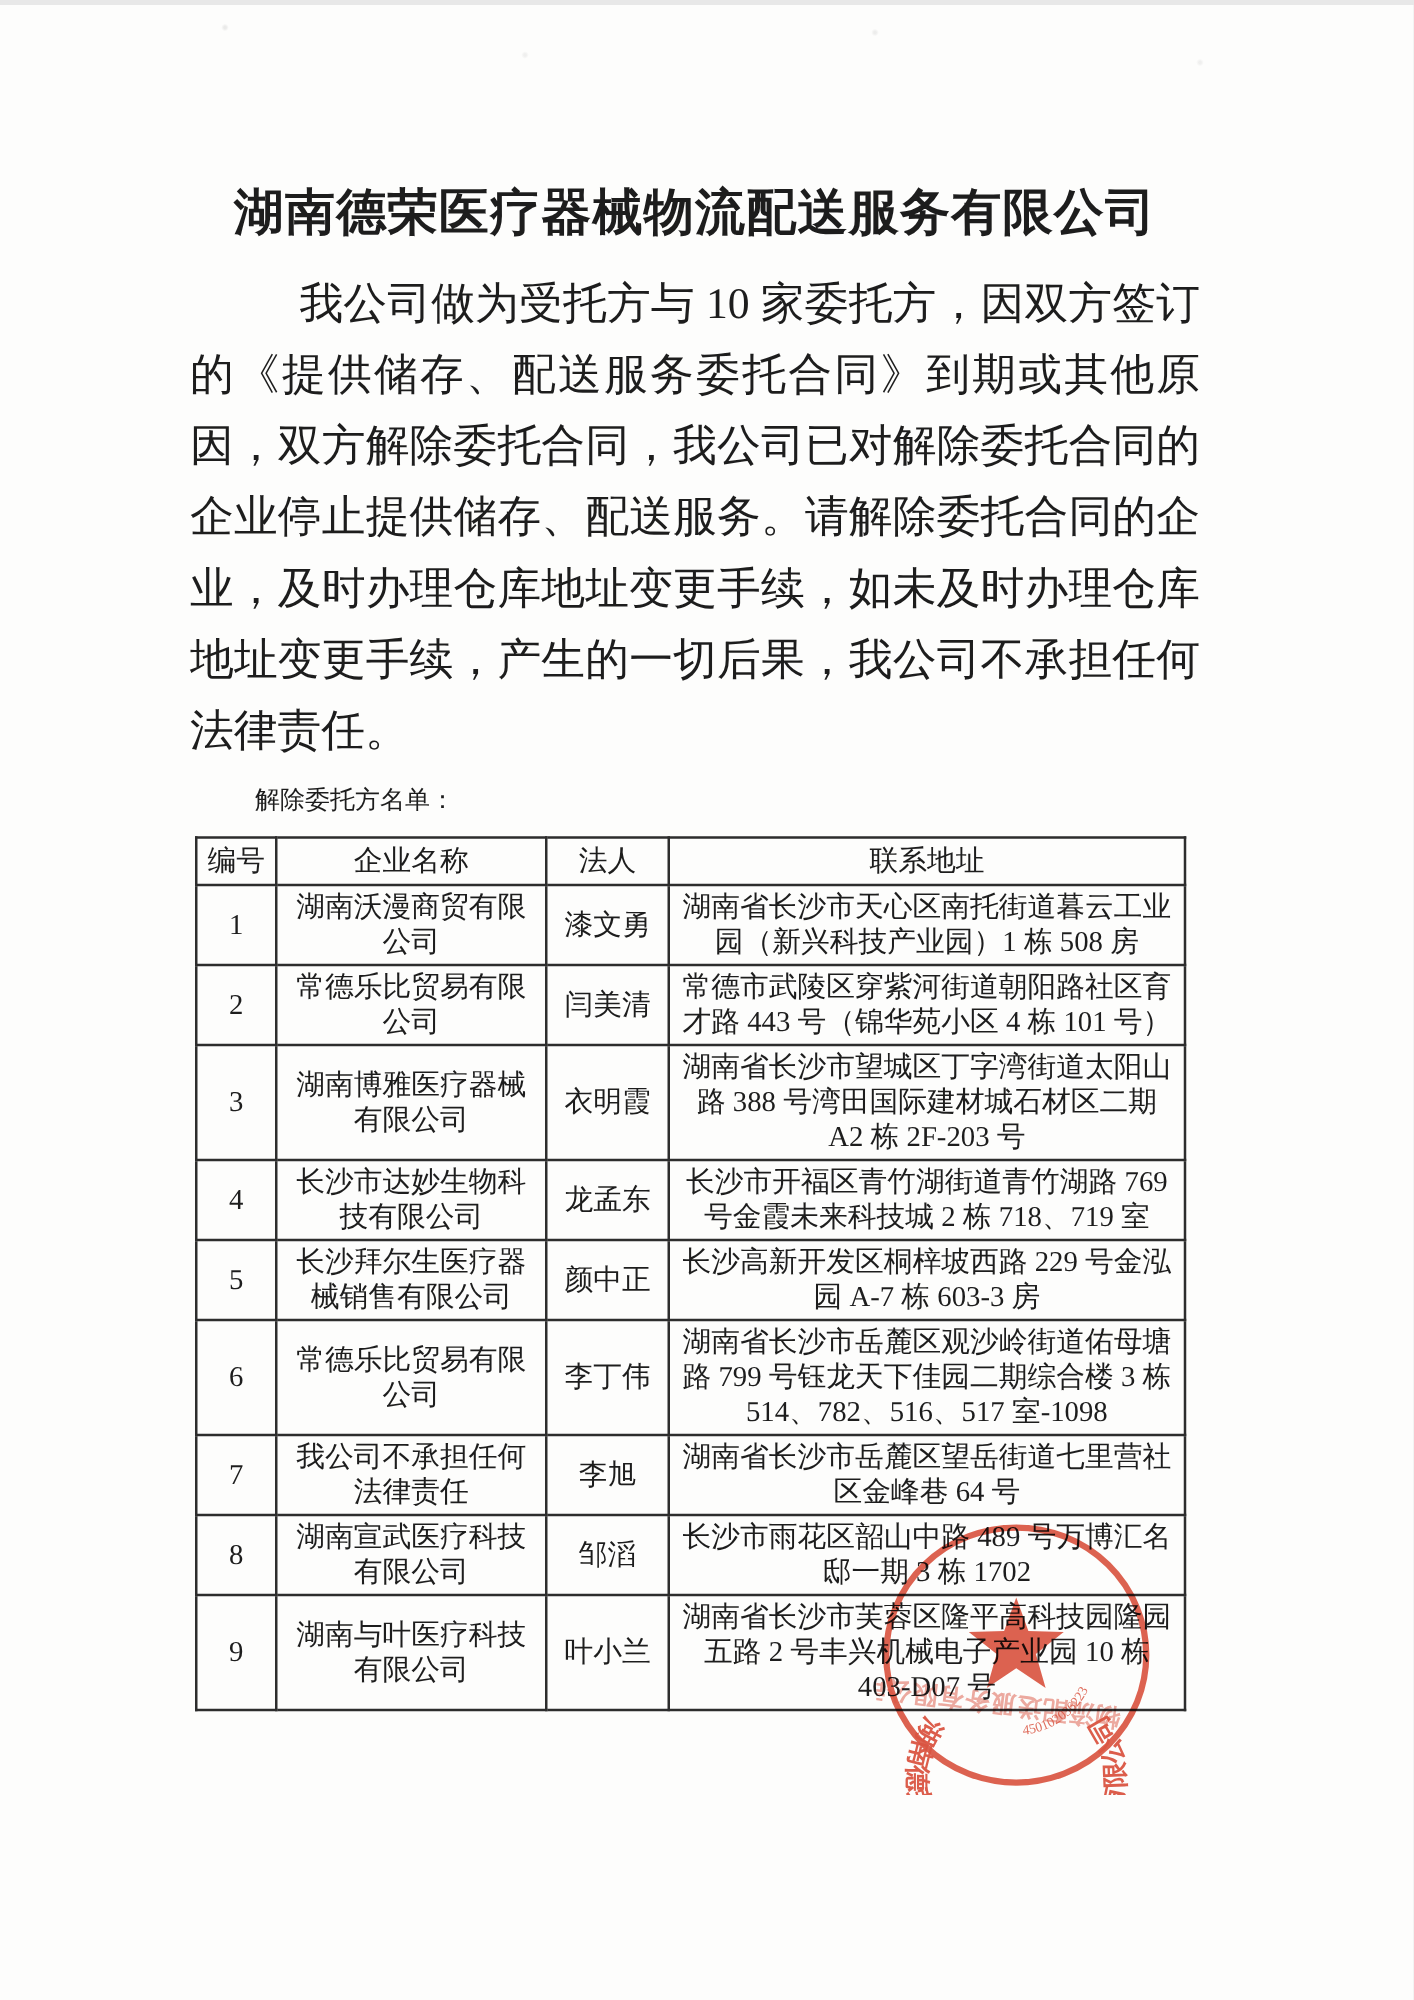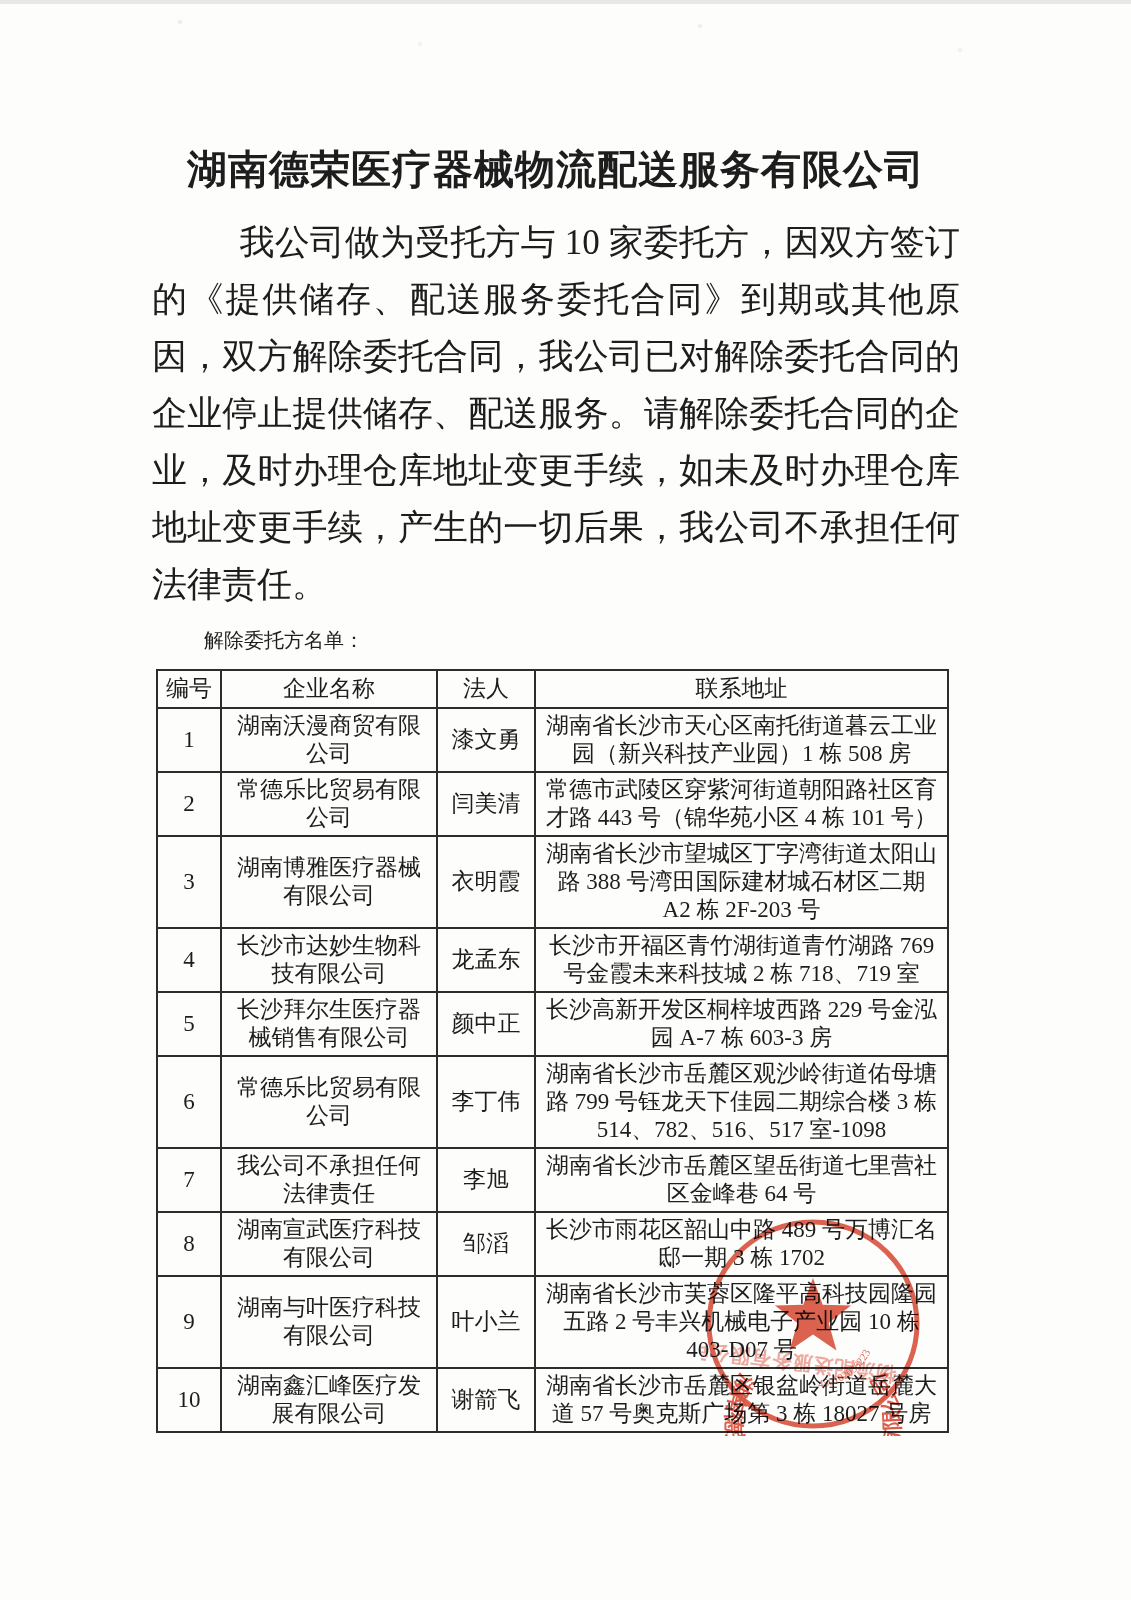--- a/index.html
+++ b/index.html
@@ -153,26 +153,20 @@
             <td class="c-name">湖南宣武医疗科技有限公司</td>
             <td class="c-legal">邹滔</td>
             <td class="c-addr">长沙市雨花区韶山中路 489 号万博汇名邸一期 3 栋 1702</td>
           </tr>
           <tr>
             <td class="c-no">9</td>
             <td class="c-name">湖南与叶医疗科技有限公司</td>
             <td class="c-legal">叶小兰</td>
             <td class="c-addr">湖南省长沙市芙蓉区隆平高科技园隆园五路 2 号丰兴机械电子产业园 10 栋 403-D07 号</td>
           </tr>
-          <tr>
-            <td class="c-no">10</td>
-            <td class="c-name">湖南鑫汇峰医疗发展有限公司</td>
-            <td class="c-legal">谢箭飞</td>
-            <td class="c-addr">湖南省长沙市岳麓区银盆岭街道岳麓大道 57 号奥克斯广场第 3 栋 18027 号房</td>
-          </tr>
         </tbody>
     </table>
 
   </div>
 
   <svg class="stamp" width="224" height="224" viewBox="0 0 224 224">
     <defs>
       <path id="seal-arc" d="M 41.6 161.3 A 86 86 0 1 0 182.4 161.3" fill="none"></path>
       <path id="seal-num-arc" d="M 117.6 175.7 A 64 64 0 0 0 175.0 123.1" fill="none"></path>
     </defs>

